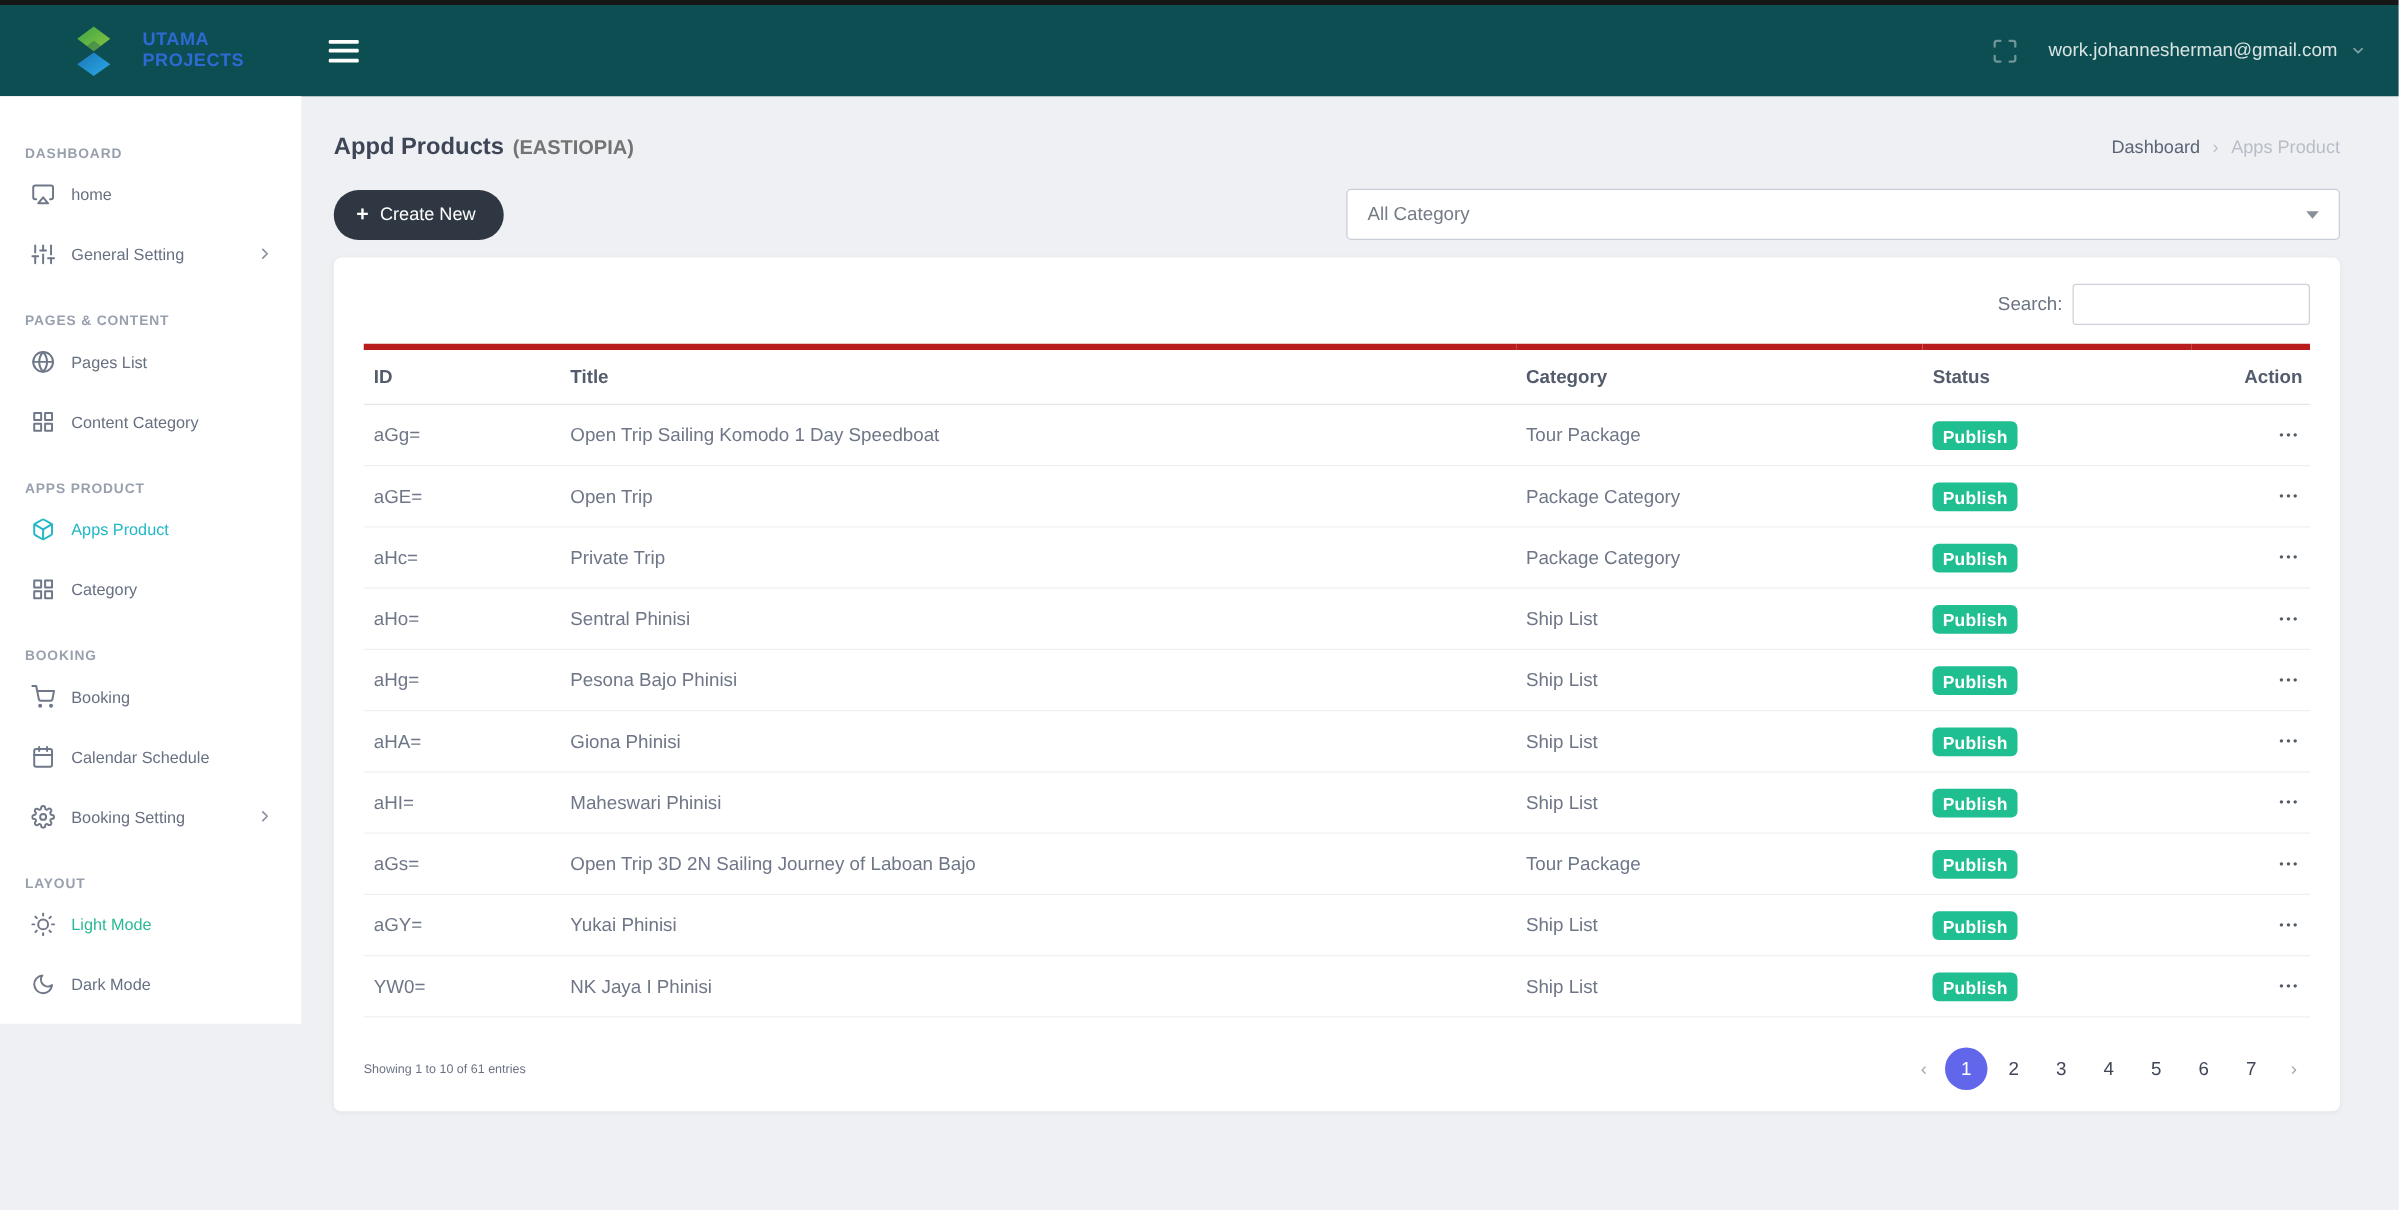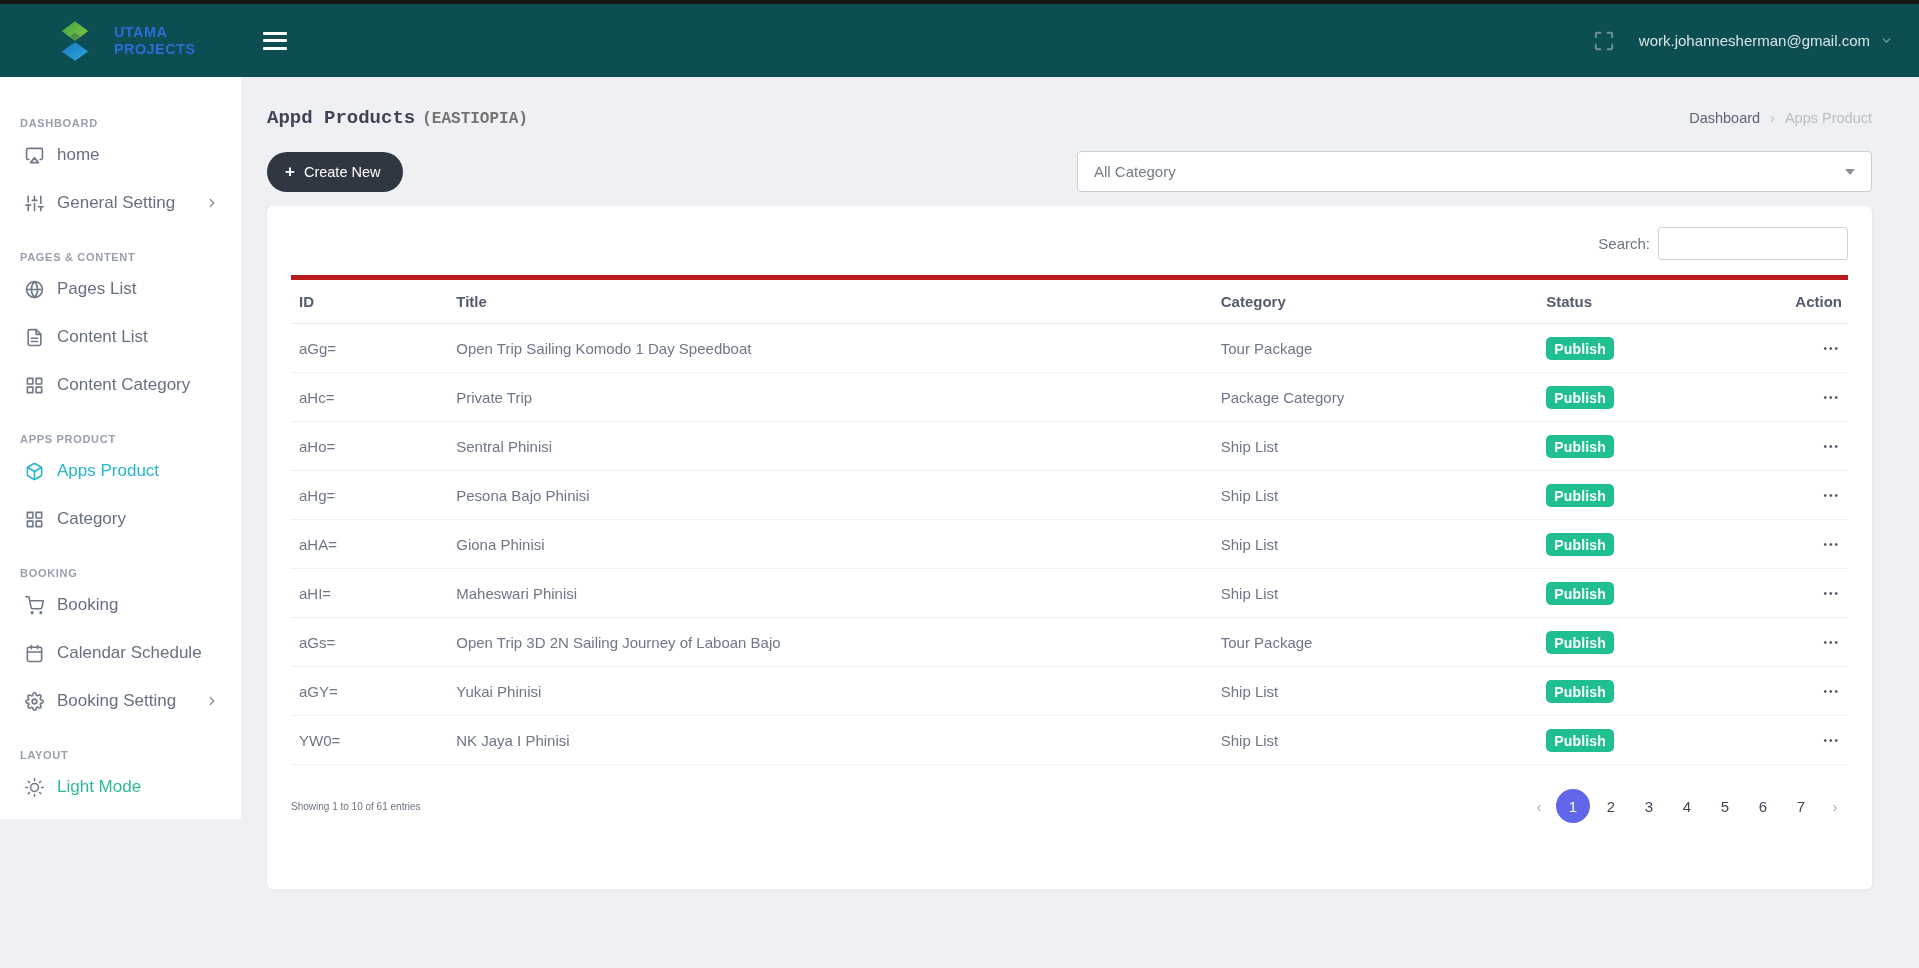--- a/index.html
+++ b/index.html
@@ -25,32 +25,32 @@
   .user-menu { display: flex; align-items: center; gap: 10px; color: #d9e4e4; font-size: 15px; cursor: pointer; }
   .user-caret { color: #7fa2a4; display: flex; }
 
   
   .body-row { display: flex; height: 742px; }
   .sidebar { width: 241px; background: #ffffff; flex-shrink: 0; padding-top: 16px; overflow: hidden; }
   .main { flex: 1; padding: 0 47px 0 26px; }
 
   
   .side-header { font-size: 11px; font-weight: 700; letter-spacing: .7px; color: #99a0ad; margin: 24px 0 2px 20px; }
-  .side-item { display: flex; align-items: center; height: 48px; padding-left: 25px; gap: 13px; color: #677080; font-size: 17px; cursor: pointer; }
+  .side-item { display: flex; align-items: center; height: 48px; padding-left: 25px; gap: 13px; color: #677080; font-size: 13px; cursor: pointer; }
   .side-item .side-icon { display: flex; color: #6f7888; }
   .side-item svg { width: 19px; height: 19px; }
   .side-item.active-teal { color: var(--accent-teal, #23b7c8); }
   .side-item.active-teal .side-icon { color: var(--accent-teal, #23b7c8); }
   .side-item.active-green { color: var(--accent-green, #2cb999); }
   .side-chevron { margin-left: auto; margin-right: 22px; color: #8b93a0; display: flex; }
   .side-chevron svg { width: 14px; height: 14px; }
 
   
   .page-head { display: flex; align-items: center; justify-content: space-between; margin-top: 26px; height: 30px; }
-  .titles { display: flex; align-items: baseline; gap: 7px; font-family: Liberation Mono, monospace; }
+  .titles { display: flex; align-items: baseline; gap: 7px; }
   .page-title { font-size: 19px; font-weight: 700; color: #3d4557; }
   .page-subtitle { font-size: 16px; font-weight: 600; color: #737373; }
   .breadcrumb { display: flex; align-items: center; gap: 10px; font-size: 14.5px; }
   .crumb-link { color: #5b6475; cursor: pointer; }
   .crumb-sep { color: #b8bec8; }
   .crumb-current { color: #b8bec8; }
 
   
   .actions-row { display: flex; align-items: center; margin-top: 18px; height: 41px; }
   .create-btn { display: flex; align-items: center; gap: 9px; height: 40px; padding: 0 22px 0 18px;
@@ -183,31 +183,20 @@
             <circle cx="12" cy="12" r="10"></circle>
             <line x1="2" y1="12" x2="22" y2="12"></line>
             <path d="M12 2a15.3 15.3 0 0 1 4 10 15.3 15.3 0 0 1-4 10 15.3 15.3 0 0 1-4-10 15.3 15.3 0 0 1 4-10z"></path>
           </svg>
         </span>
         <span>Pages List</span>
       </div>
       <div class="side-item">
         <span class="side-icon">
           <svg viewBox="0 0 24 24" fill="none" stroke="currentColor" stroke-width="2" stroke-linecap="round" stroke-linejoin="round">
-            <path d="M14 2H6a2 2 0 0 0-2 2v16a2 2 0 0 0 2 2h12a2 2 0 0 0 2-2V8z"></path>
-            <polyline points="14 2 14 8 20 8"></polyline>
-            <line x1="16" y1="13" x2="8" y2="13"></line>
-            <line x1="16" y1="17" x2="8" y2="17"></line>
-          </svg>
-        </span>
-        <span>Content List</span>
-      </div>
-      <div class="side-item">
-        <span class="side-icon">
-          <svg viewBox="0 0 24 24" fill="none" stroke="currentColor" stroke-width="2" stroke-linecap="round" stroke-linejoin="round">
             <rect x="3" y="3" width="7" height="7"></rect>
             <rect x="14" y="3" width="7" height="7"></rect>
             <rect x="14" y="14" width="7" height="7"></rect>
             <rect x="3" y="14" width="7" height="7"></rect>
           </svg>
         </span>
         <span>Content Category</span>
       </div>
       <div class="side-header">APPS PRODUCT</div>
       <div class="side-item active-teal">
@@ -343,20 +332,27 @@
           </thead>
         <tbody id="table-body">
             <tr>
               <td>aGg=</td>
               <td>Open Trip Sailing Komodo 1 Day Speedboat</td>
               <td>Tour Package</td>
               <td><span class="status-badge">Publish</span></td>
               <td class="right"><button class="dots-btn">•••</button></td>
             </tr>
             <tr>
+              <td>aGE=</td>
+              <td>Open Trip</td>
+              <td>Package Category</td>
+              <td><span class="status-badge">Publish</span></td>
+              <td class="right"><button class="dots-btn">•••</button></td>
+            </tr>
+            <tr>
               <td>aHc=</td>
               <td>Private Trip</td>
               <td>Package Category</td>
               <td><span class="status-badge">Publish</span></td>
               <td class="right"><button class="dots-btn">•••</button></td>
             </tr>
             <tr>
               <td>aHo=</td>
               <td>Sentral Phinisi</td>
               <td>Ship List</td>

